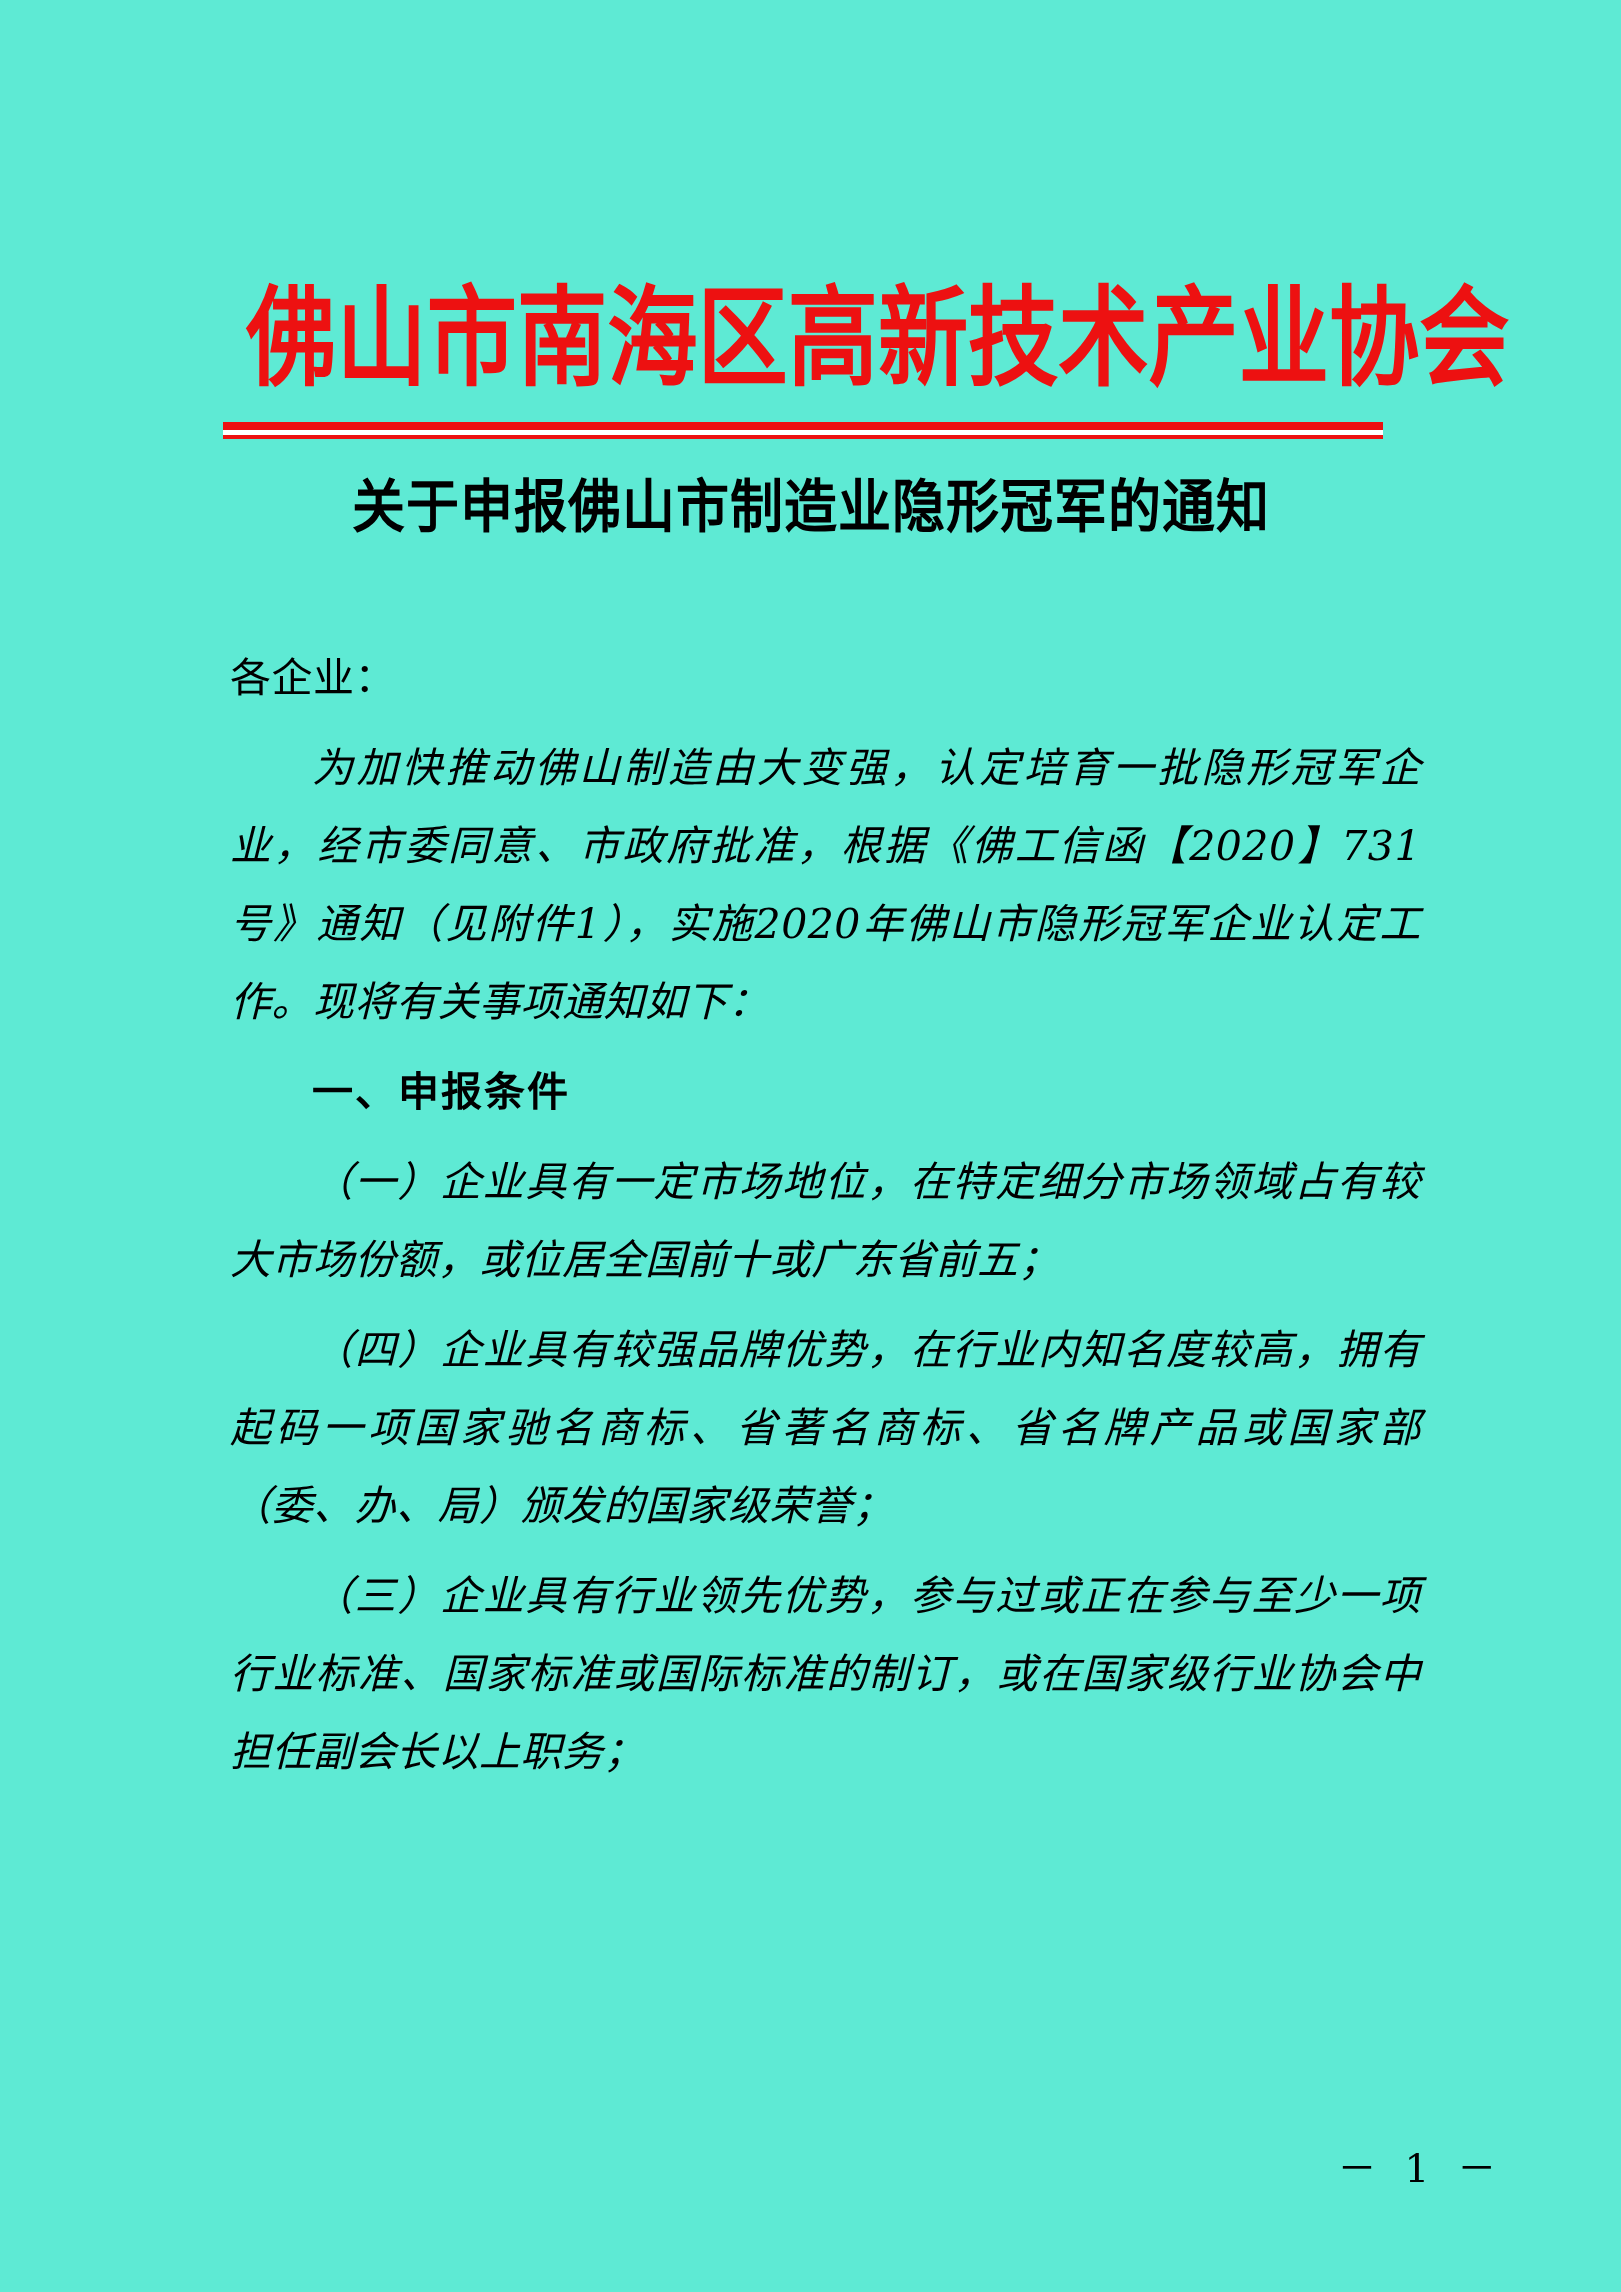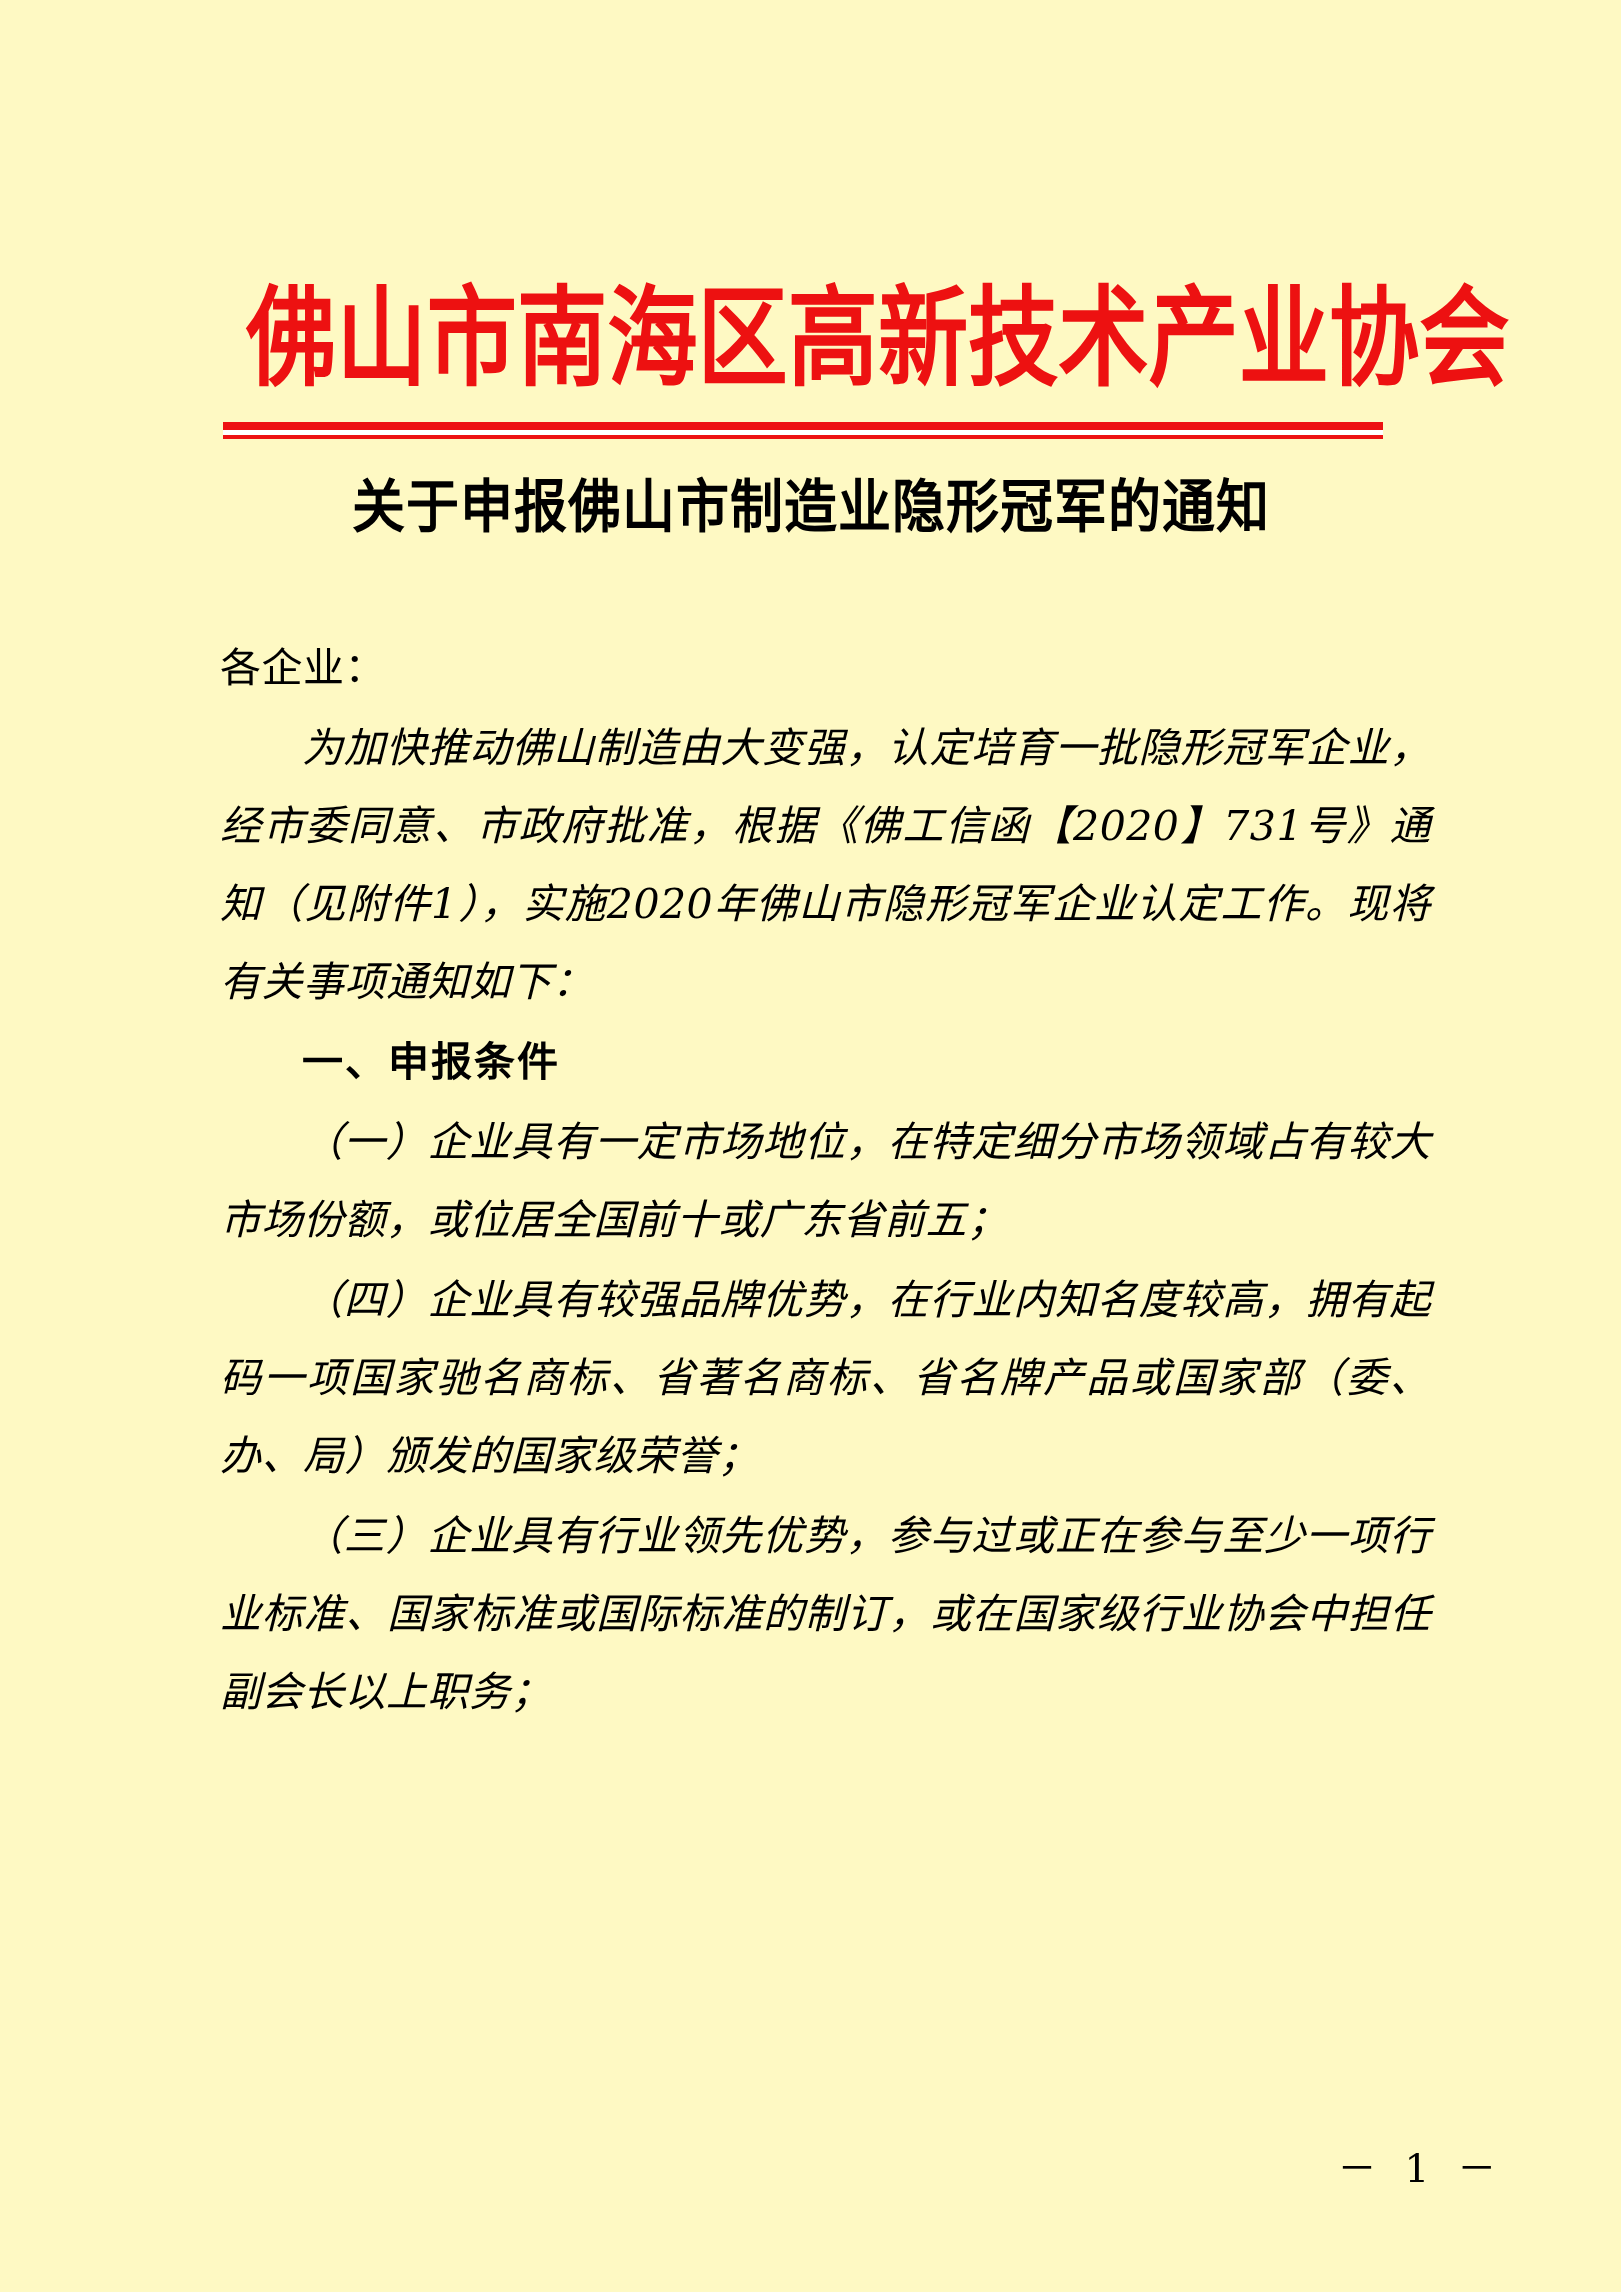--- a/index.html
+++ b/index.html
@@ -5,21 +5,21 @@
   html, body {
     margin: 0;
     padding: 0;
     background: #ffffff;
   }
 
   .page {
     position: relative;
     width: 1621px;
     height: 2293px;
-    background: #fef9c3;
+    background: #5eead4;
     overflow: hidden;
     font-family: "DejaVu Serif", "Liberation Serif", serif;
     -webkit-font-smoothing: antialiased;
   }
 
   
   .letterhead {
     position: absolute;
     left: 223px;
     top: 192px;
@@ -84,21 +84,21 @@
   }
 
   .para {
     font-family: "DejaVu Serif", "Liberation Serif", serif;
     font-size: 41px;
     line-height: 78px;
     color: #000000;
     text-align: justify;
     text-justify: inter-character;
     letter-spacing: 0.5px;
-    margin: 2px;
+    margin: 12px;
     word-break: break-all;
   }
 
   .para.indent {
     text-indent: 82px;
     font-style: italic;
   }
 
   .para.heading {
     font-family: Liberation Sans, sans-serif;

